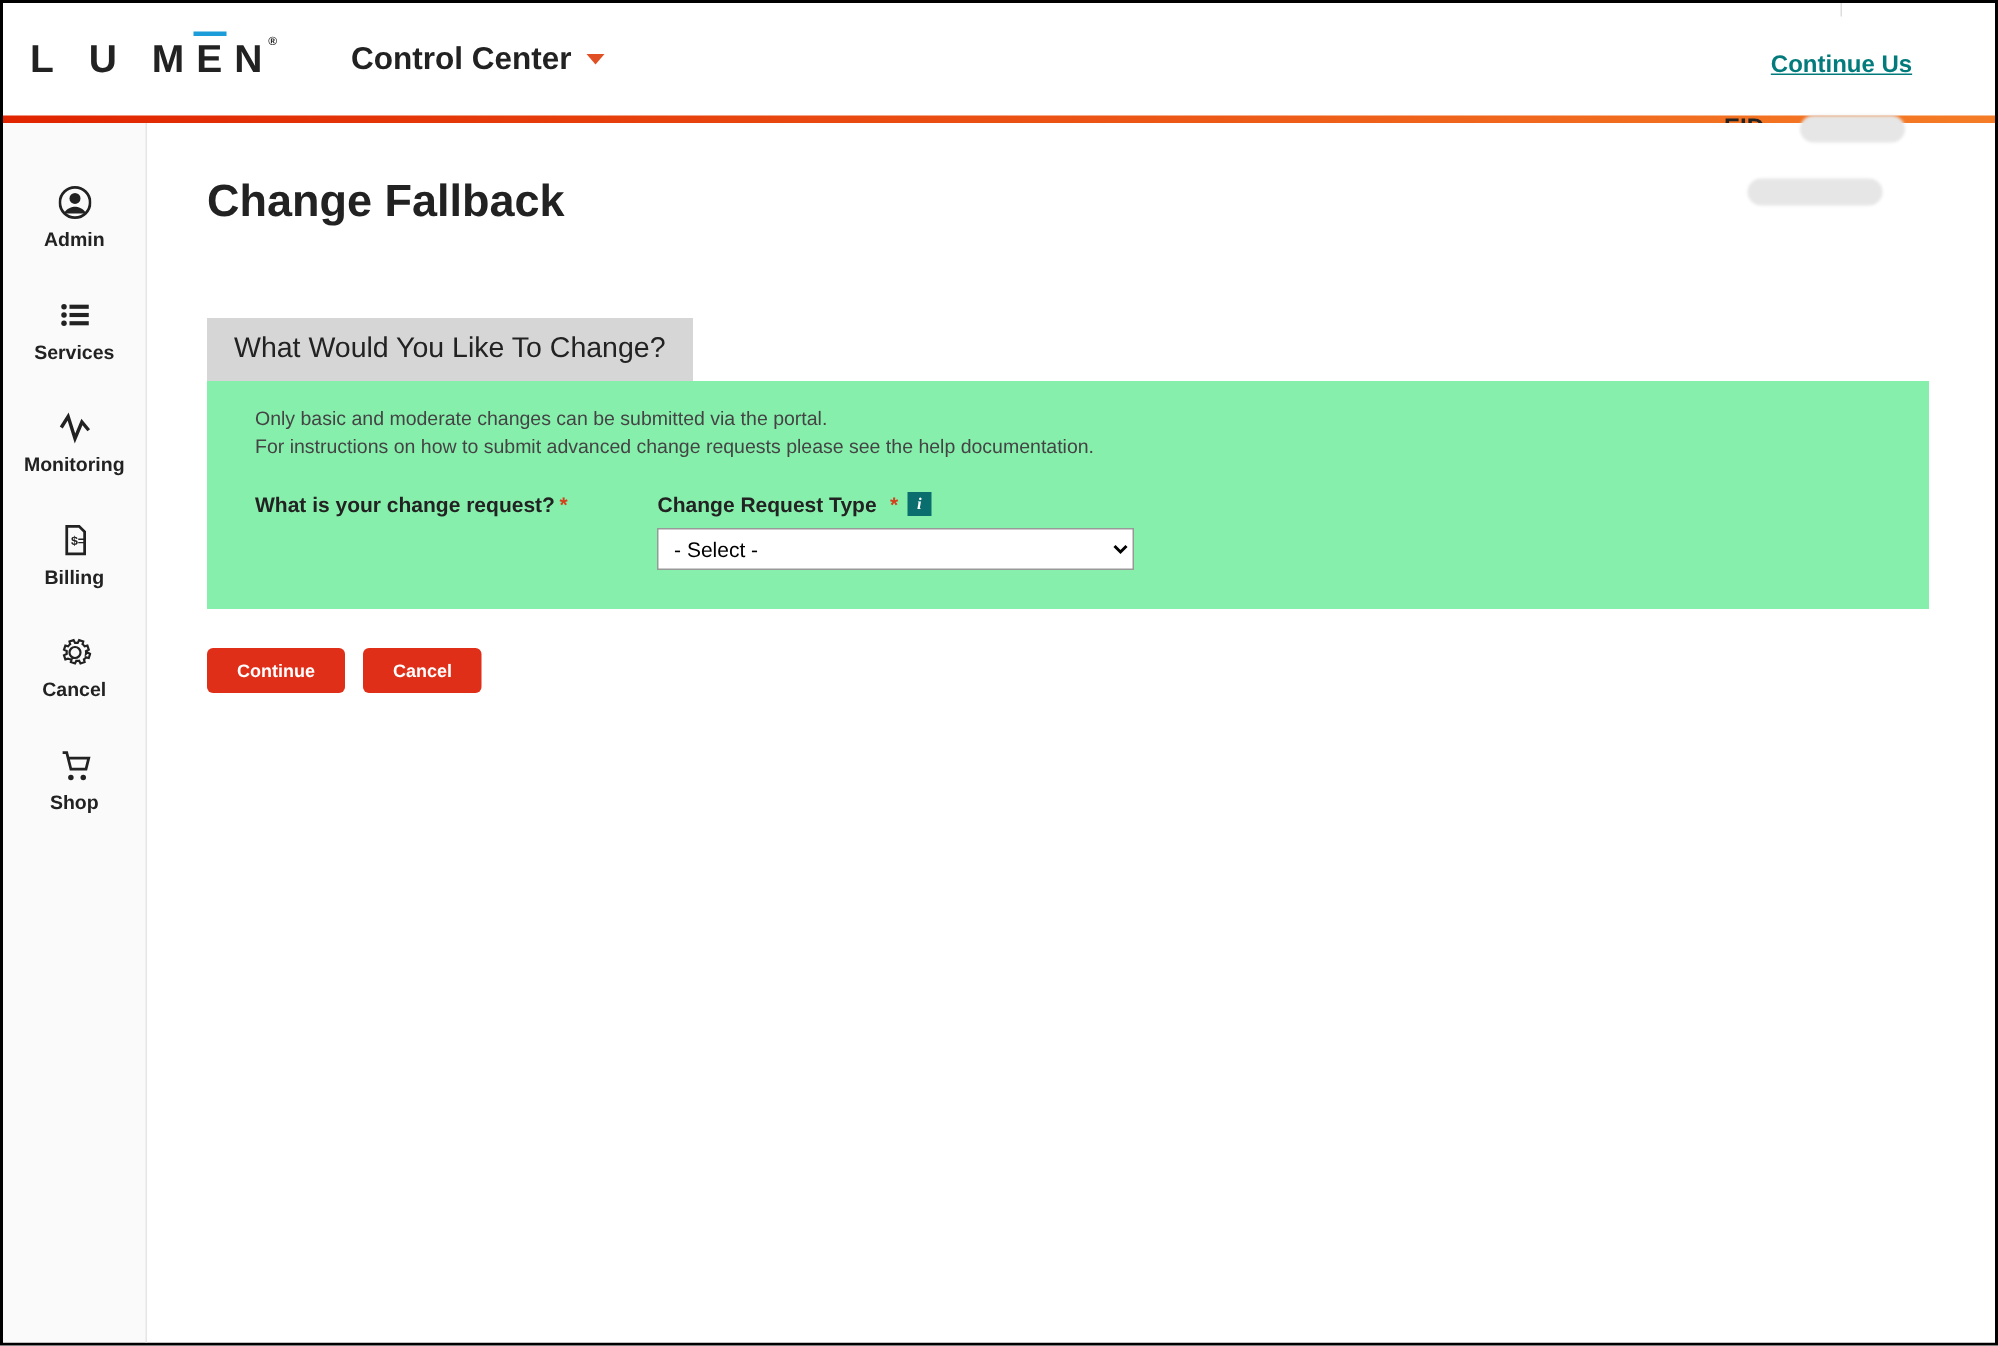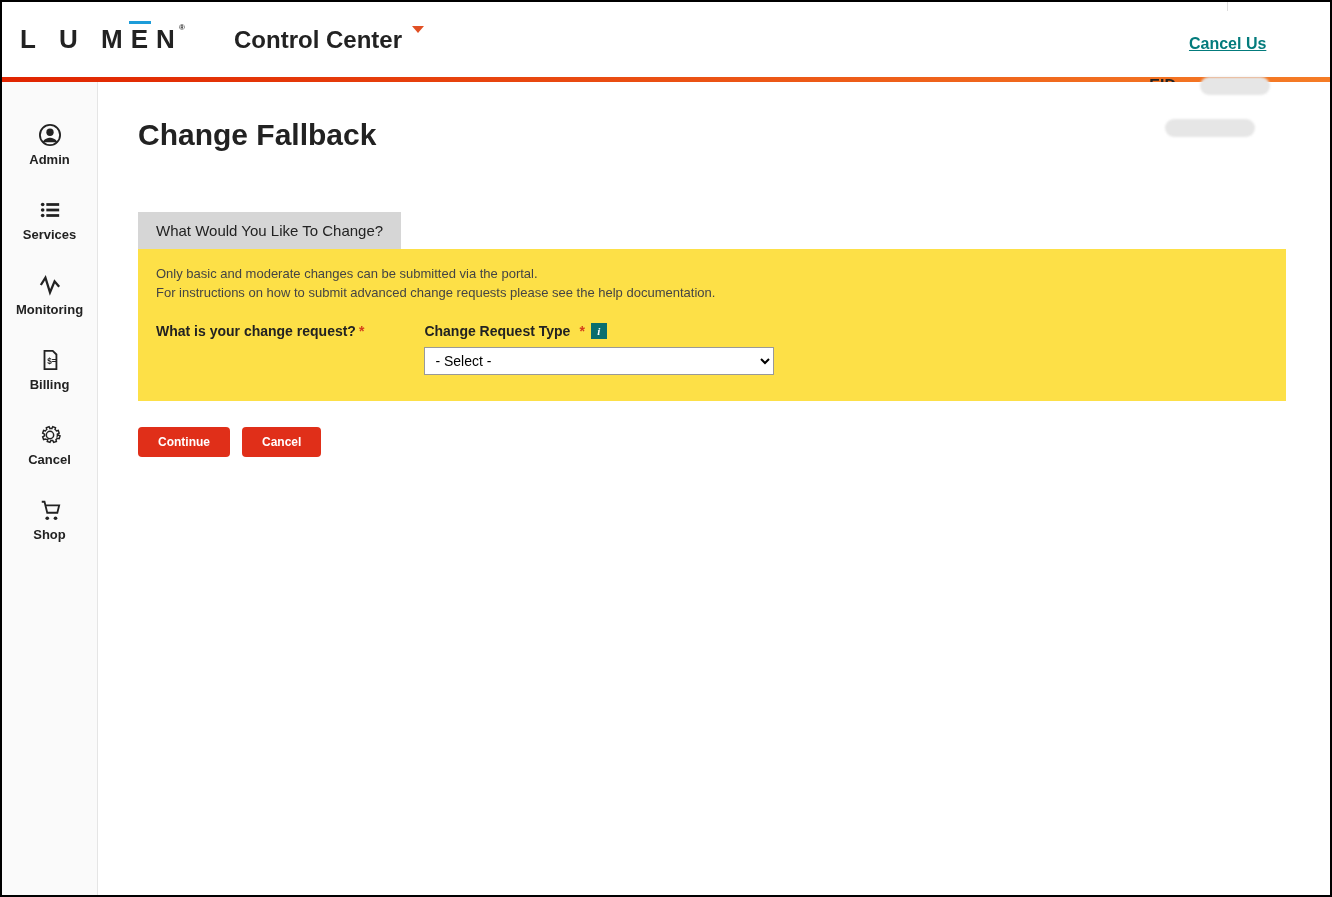--- a/index.html
+++ b/index.html
@@ -23,22 +23,22 @@
     align-items: center;
     min-width: 200px;
   }
   .logo .e-wrap { display:inline-block; position: relative; }
   .logo .e-wrap .bar {
     position: absolute; top: -3px; left: -2px; width: 22px; height: 3px; background: #1c9cd9;
   }
   .logo sup { font-size: 8px; letter-spacing: 0; position: relative; top: -12px; left: -4px; }
 
   .title-area {
-    font-size: 24px; font-weight: 700; margin-left: 14px;
-    display: flex; gap: 10px;
+    font-size: 21px; font-weight: 700; margin-left: 14px;
+    display: flex; align-items: center; gap: 10px;
   }
   .chev-down {
     display:inline-block; width:0; height:0;
     border-left:6px solid transparent; border-right:6px solid transparent;
     border-top:7px solid #e15024;
   }
 
   .header-right {
     margin-left: auto; display: flex; align-items: center; gap: 24px;
     font-size: 16px;
@@ -69,25 +69,25 @@
   .side-item svg { display:block; }
 
   .content {
     flex:1; padding: 36px 44px 0 40px; overflow:auto; background:#fff;
   }
   .page-title { font-size: 30px; font-weight: 800; margin-bottom: 60px; }
 
   
   .panel-wrap { }
   .panel-tab {
-    display:inline-block; background:#d6d6d6; padding: 10px 18px; font-size:15px;
+    display:inline-block; background:#d6d6d6; padding: 10px 18px; font-size:19px;
     font-weight:500;
   }
   .panel-body {
-    background:#fde047; padding: 16px 18px 26px;
+    background:#86efac; padding: 16px 32px 26px;
   }
   .note { font-size:13px; color:#444; line-height:1.45; }
 
   .form-row { display:flex; margin-top: 20px; gap: 60px; align-items:flex-start; }
   .fieldset-label { font-size:14px; font-weight:700; }
   .req { color:#d43f1c; margin-left:3px; }
 
   .radio-grid {
     display:grid;
     grid-template-columns: 110px 110px;
@@ -100,21 +100,21 @@
   .radio-item span { position:relative; top:-4px; }
 
   .select-col { }
   .select-label-row { display:flex; align-items:center; gap:6px; }
   .info-icon {
     display:inline-flex; width:16px; height:16px; background:#0a6e6e; color:#fff;
     align-items:center; justify-content:center; font-size:11px; font-weight:700;
     font-family: Georgia, serif; font-style: italic;
   }
   .select-box {
-    margin-top:8px; width:350px; height:28px; font-size:14px; padding:2px 6px;
+    margin-top:8px; width:318px; height:28px; font-size:14px; padding:2px 6px;
     background:#fff; border:1px solid #999;
   }
 
   .btn-row { margin-top: 26px; display:flex; gap:12px; }
   .btn {
     background:#e02f19; color:#fff; border:none; border-radius:4px;
     padding: 8px 20px; font-size:12px; font-weight:600; cursor:pointer;
   }
 </style>
 </head>
@@ -126,21 +126,21 @@
   </div>
 
   <div class="title-area">
     <span>Control Center</span>
     <span class="chev-down"></span>
   </div>
 
   <div class="header-right">
     <span class="teal-link">Help</span>
     <span class="divider-v"></span>
-    <span class="teal-link">Cancel Us</span>
+    <span class="teal-link">Continue Us</span>
 
     <div class="eid-block">
       <span>EID</span>
       <span class="blur-pill" style="width:70px"></span>
       <span class="chev-down"></span>
     </div>
 
     <div class="eid-block">
       <span class="blur-pill" style="width:90px"></span>
       <span class="chev-down"></span>

